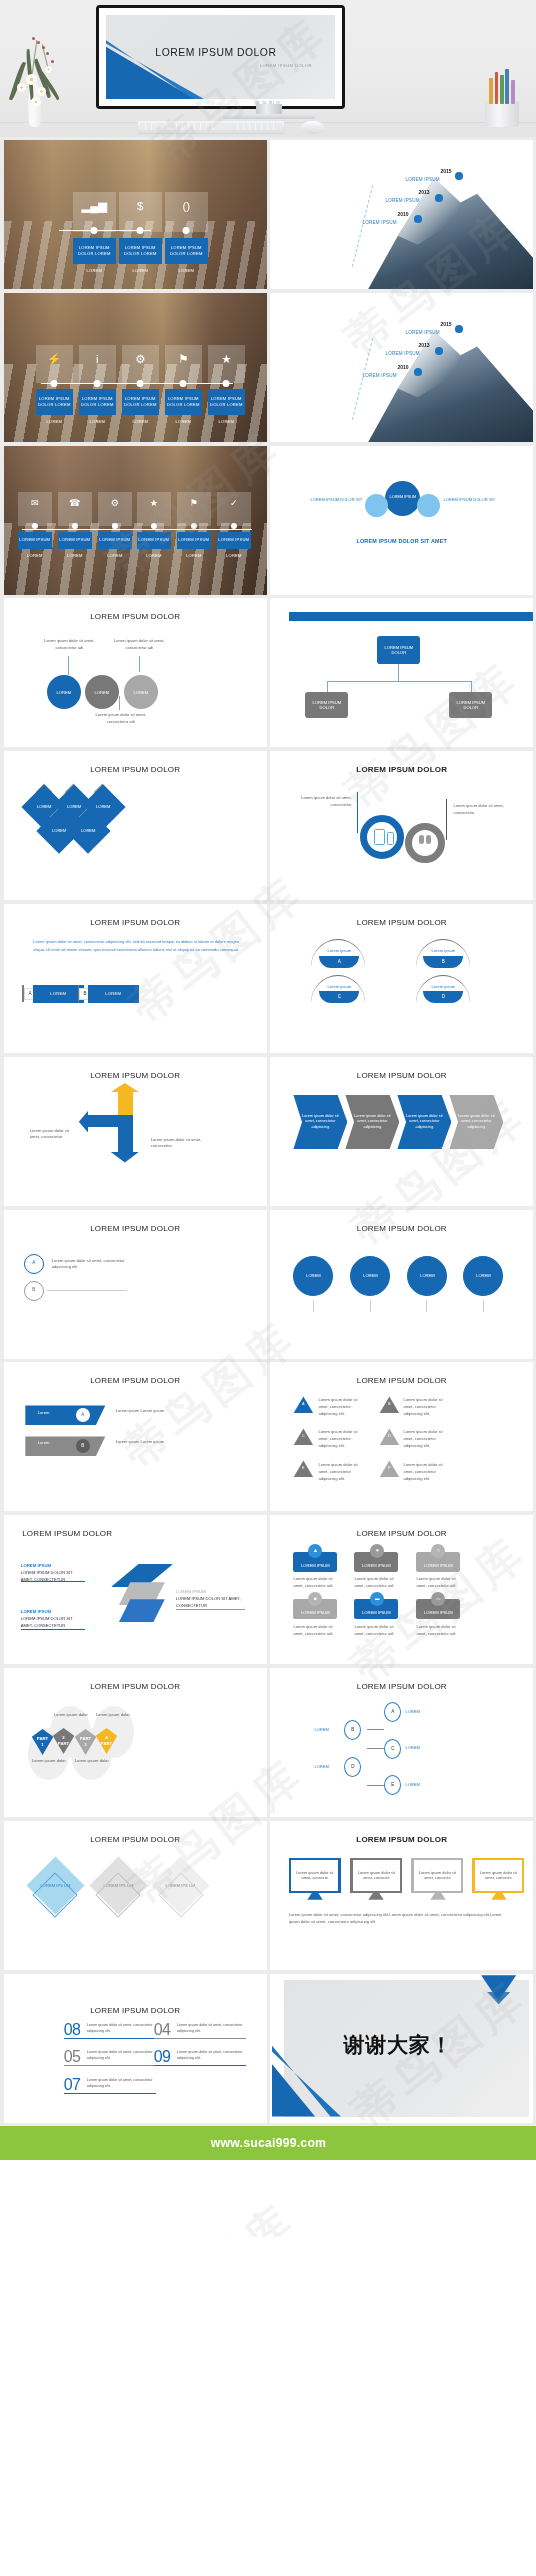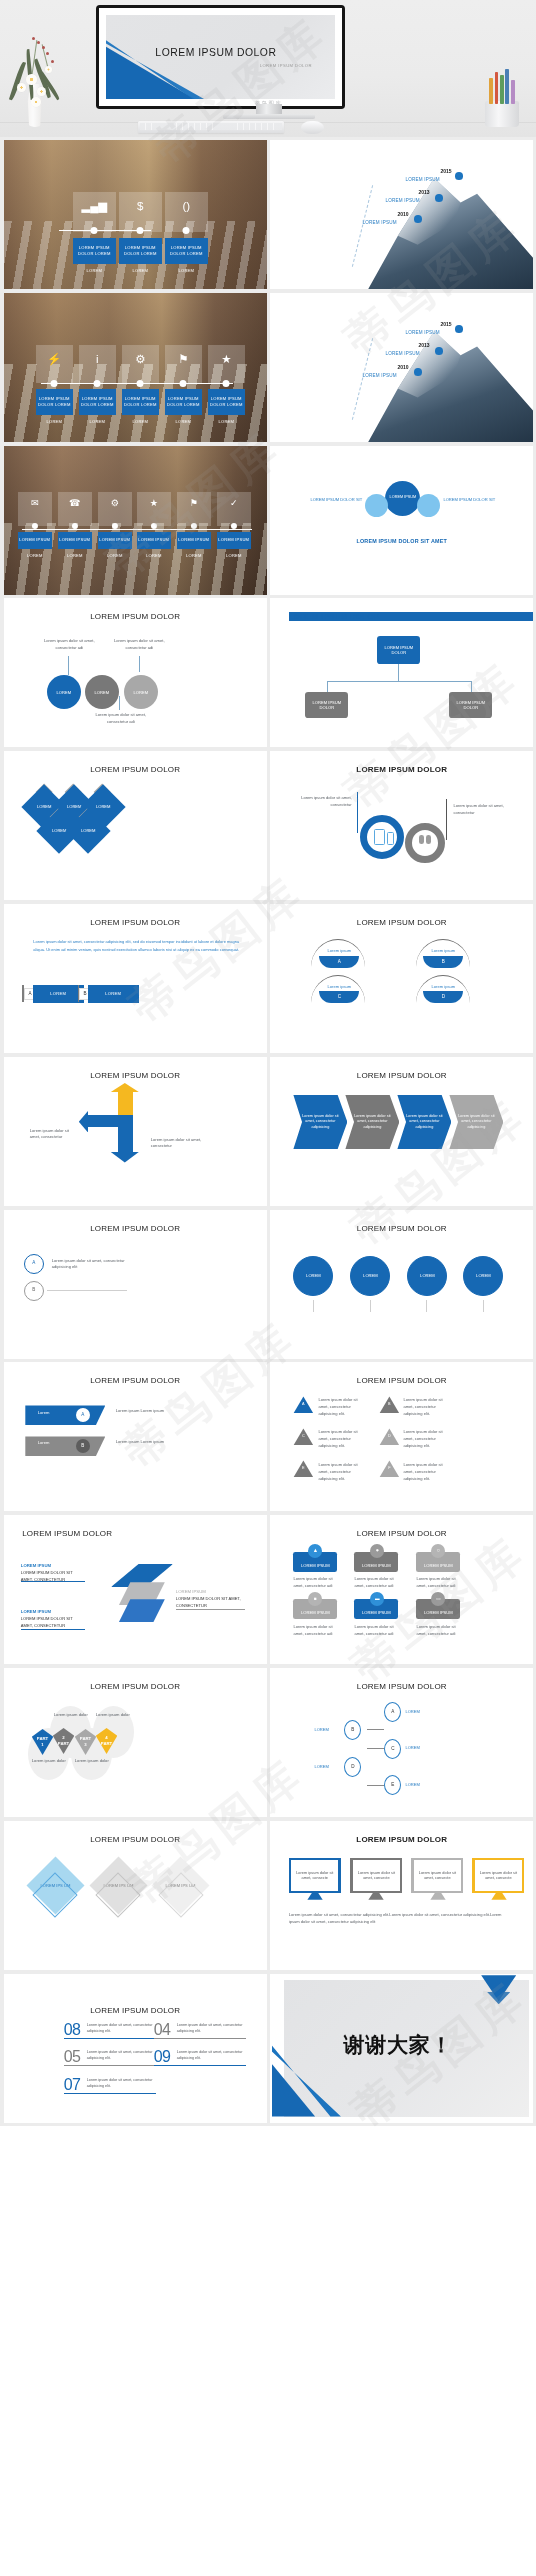--- a/index.html
+++ b/index.html
@@ -775,20 +775,21 @@
         <div class="thanks-tri"></div>
         <div class="thanks-tri2"></div>
         <div class="thanks-corner2"></div>
         <div class="thanks-corner"></div>
         <div class="thanks-text">谢谢大家！</div>
       </div>
     </div>
 
   </div>
 
+  <div class="banner green">www.sucai999.com</div>
   <div class="tailwhite"></div>
 
   <div class="wm">
     <span style="left:138px;  top:61px;">蒂鸟图库</span>
     <span style="left:330px;  top:253px;">蒂鸟图库</span>
     <span style="left:92px;  top:475px;">蒂鸟图库</span>
     <span style="left:330px;  top:706px;">蒂鸟图库</span>
     <span style="left:115px;  top:920px;">蒂鸟图库</span>
     <span style="left:337px;  top:1143px;">蒂鸟图库</span>
     <span style="left:107px;  top:1365px;">蒂鸟图库</span>

